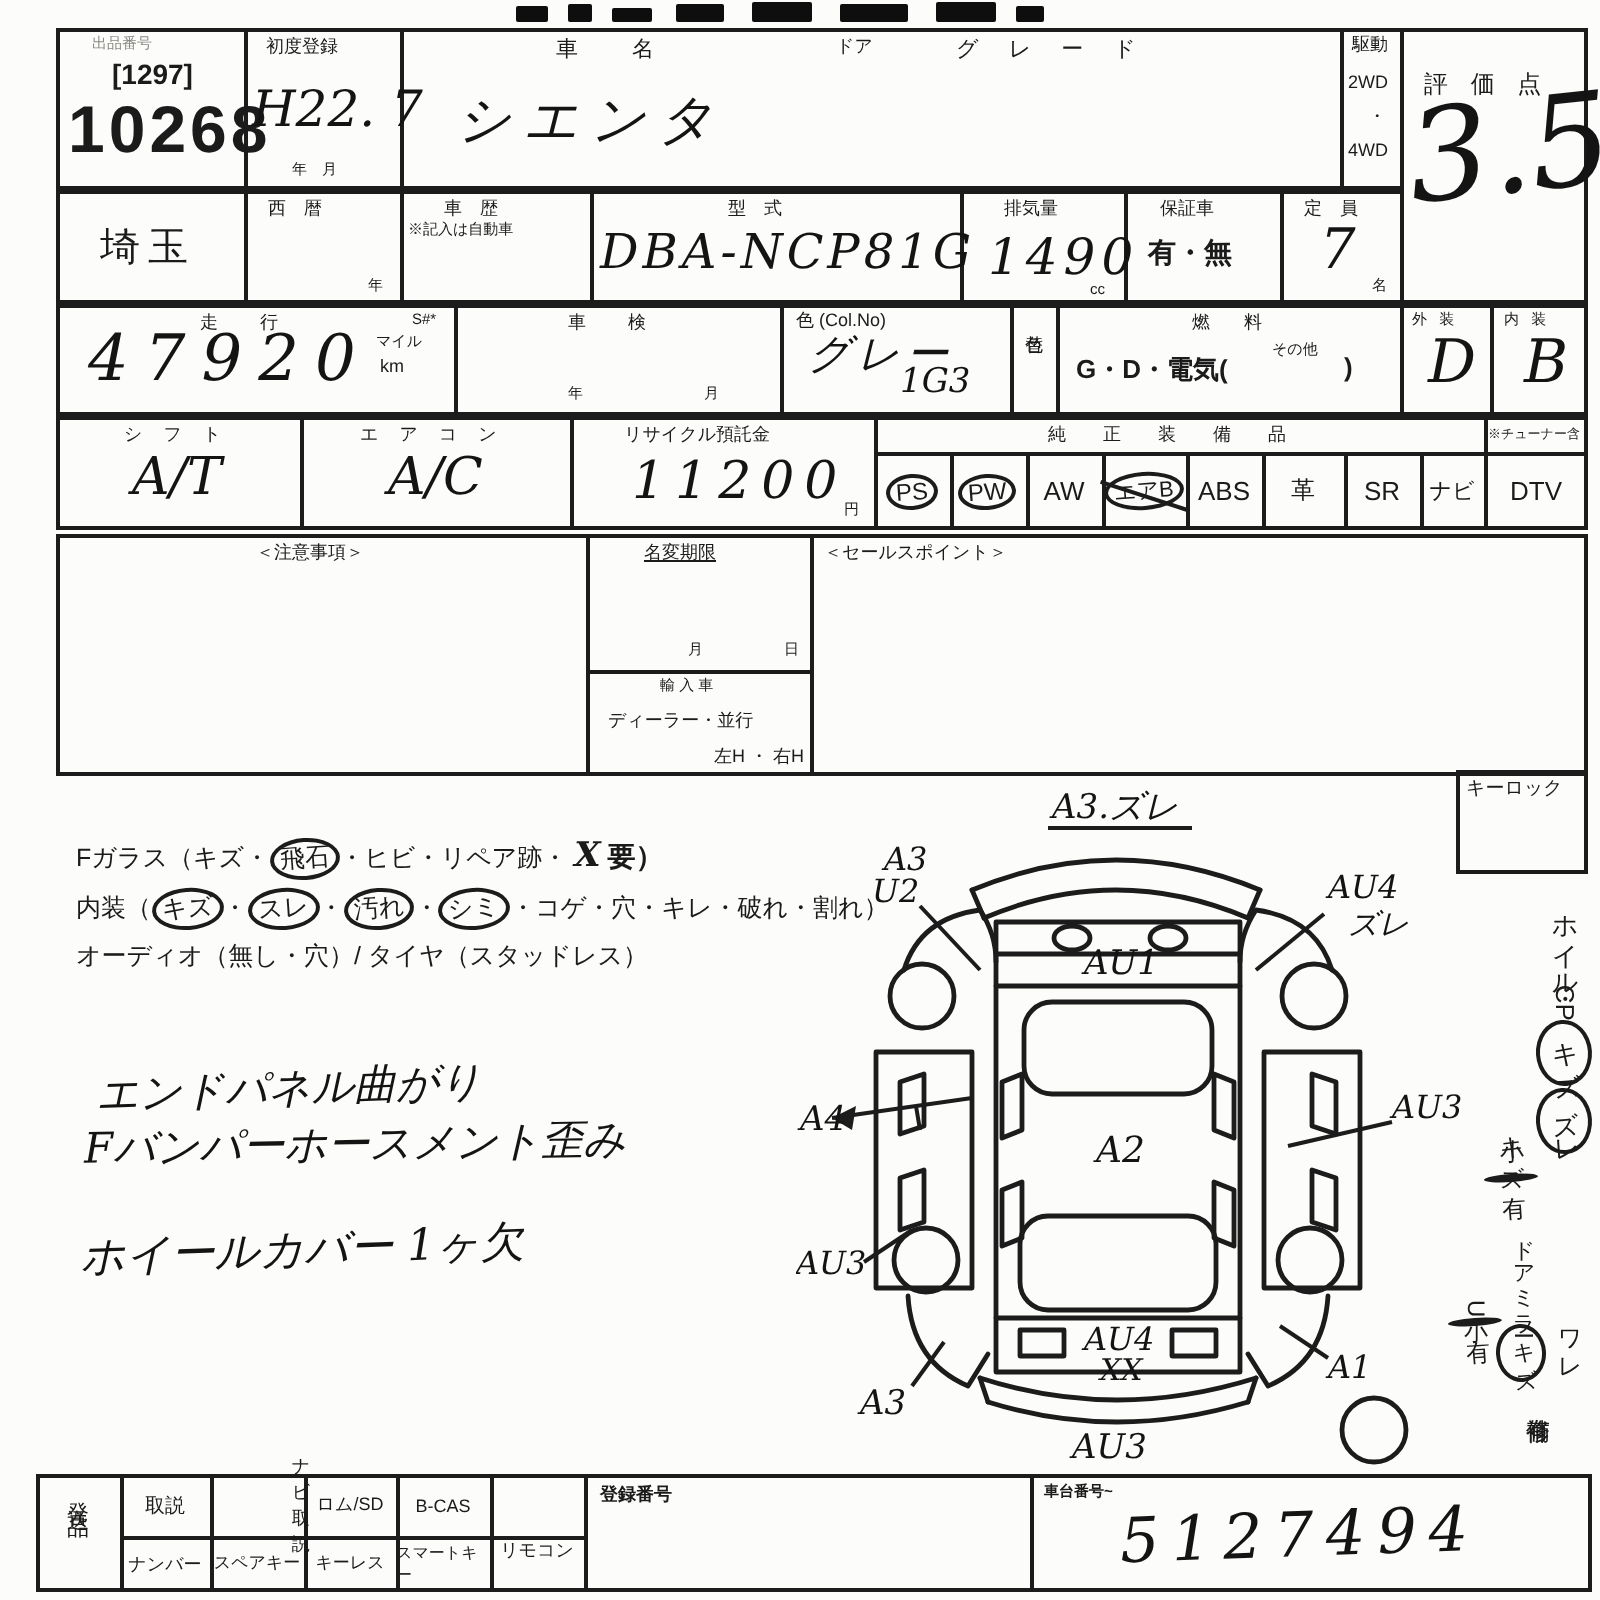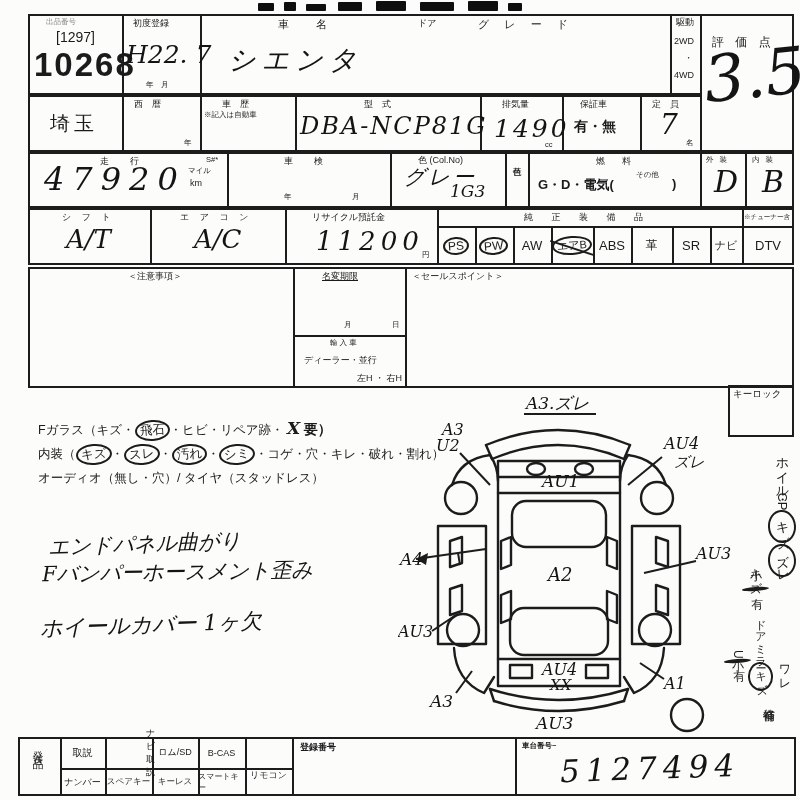--- a/index.html
+++ b/index.html
@@ -36,21 +36,21 @@
     <div class="frag" style="left:468px;top:1px;width:30px;height:10px;"></div>
     <div class="frag" style="left:508px;top:3px;width:14px;height:8px;"></div>
   </div>
 
   <div class="box" style="left:28px;top:14px;width:766px;height:81px;"></div>
   <div class="vl" style="left:122px;top:14px;height:81px;"></div>
   <div class="vl" style="left:200px;top:14px;height:81px;"></div>
   <div class="vl" style="left:670px;top:14px;height:81px;"></div>
 
   <span class="lbl xs faint" style="left:46px;top:17px;">出品番号</span>
-  <span class="lbl" style="left:56px;top:29px;font-weight:normal;font-size:14px;">[1297]</span>
+  <span class="lbl" style="left:56px;top:29px;font-weight:bold;font-size:14px;">[1297]</span>
   <span class="lbl" style="left:34px;top:46px;font-weight:bold;font-size:33px;letter-spacing:2px;">10268</span>
 
   <span class="lbl sm" style="left:133px;top:17px;">初度登録</span>
   <span class="hand" style="left:126px;top:40px;font-size:25px;">H22. 7</span>
   <span class="lbl xs" style="left:146px;top:80px;">年　月</span>
 
   <span class="lbl ls8" style="left:278px;top:17px;">車　名</span>
   <span class="hand" style="left:228px;top:42px;font-size:27px;letter-spacing:6px;">シエンタ</span>
 
   <span class="lbl sm" style="left:418px;top:17px;">ドア</span>
@@ -98,21 +98,21 @@
   <div class="vl" style="left:745px;top:152px;height:56px;"></div>
 
   <span class="lbl ls6 sm" style="left:100px;top:155px;">走　行</span>
   <span class="hand" style="left:44px;top:160px;font-size:32px;letter-spacing:8px;">47920</span>
   <span class="lbl xs" style="left:188px;top:166px;">マイル</span>
   <span class="lbl sm" style="left:190px;top:178px;">km</span>
   <span class="lbl xs" style="left:206px;top:155px;">S#*</span>
   <span class="lbl ls6 sm" style="left:284px;top:155px;">車　検</span>
   <span class="lbl xs" style="left:284px;top:192px;">年</span>
   <span class="lbl xs" style="left:352px;top:192px;">月</span>
-  <span class="lbl sm" style="left:398px;top:154px;margin-left:20px;">色 (Col.No)</span>
+  <span class="lbl sm" style="left:398px;top:154px;">色 (Col.No)</span>
   <span class="hand" style="left:404px;top:163px;font-size:21px;letter-spacing:3px;">グレー</span>
   <span class="hand" style="left:450px;top:181px;font-size:17px;">1G3</span>
   <span class="vtext sm" style="left:510px;top:160px;">色替</span>
   <span class="lbl ls4 sm" style="left:596px;top:155px;">燃　料</span>
   <span class="lbl" style="left:538px;top:176px;font-size:13px;font-weight:bold;">G・D・電気(</span>
   <span class="lbl xs" style="left:636px;top:170px;">その他</span>
   <span class="lbl" style="left:672px;top:176px;font-size:13px;font-weight:bold;">)</span>
   <span class="lbl xs ls2" style="left:706px;top:155px;">外 装</span>
   <span class="hand" style="left:714px;top:164px;font-size:30px;">D</span>
   <span class="lbl xs ls2" style="left:752px;top:155px;">内 装</span>

